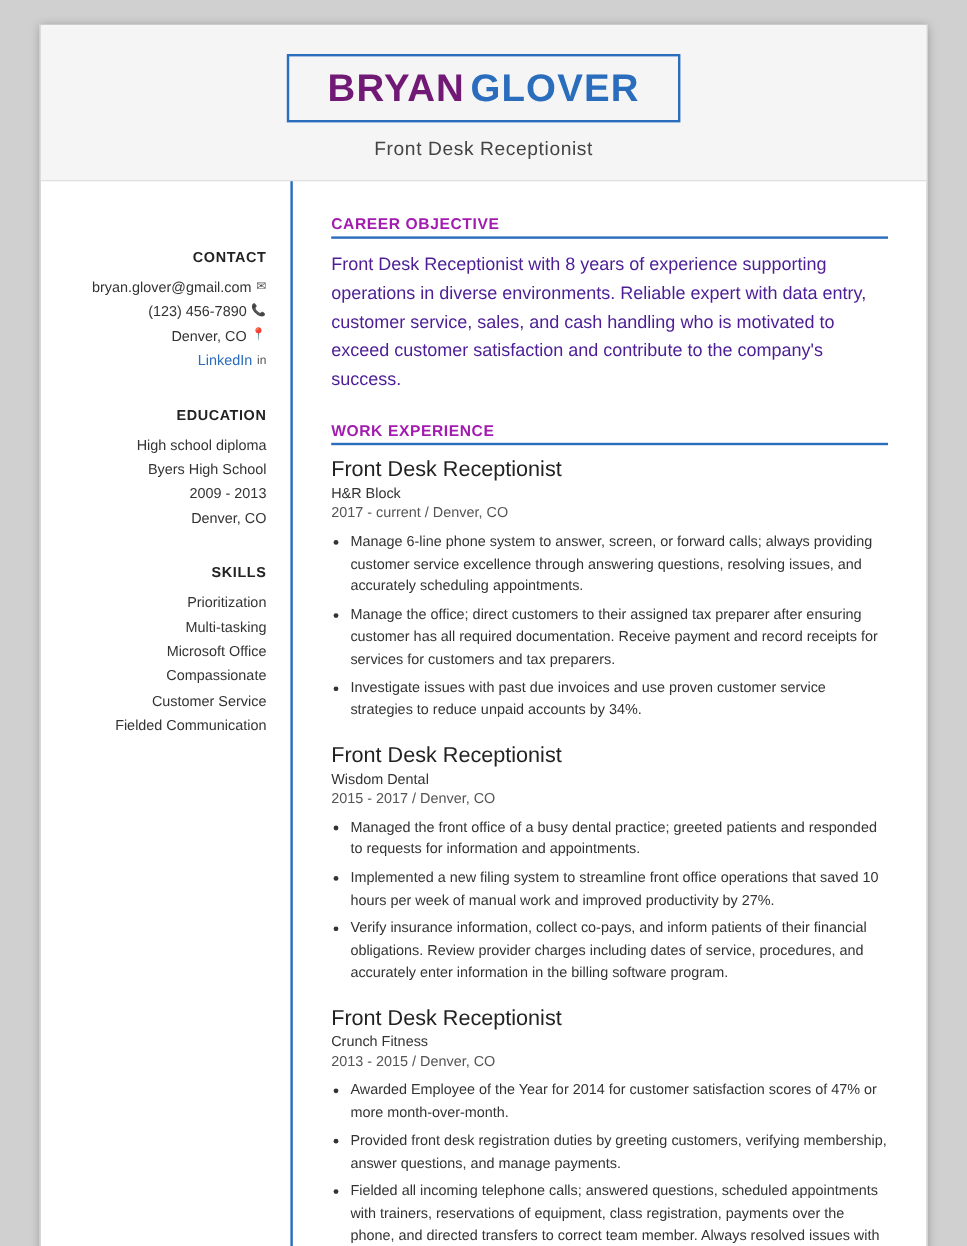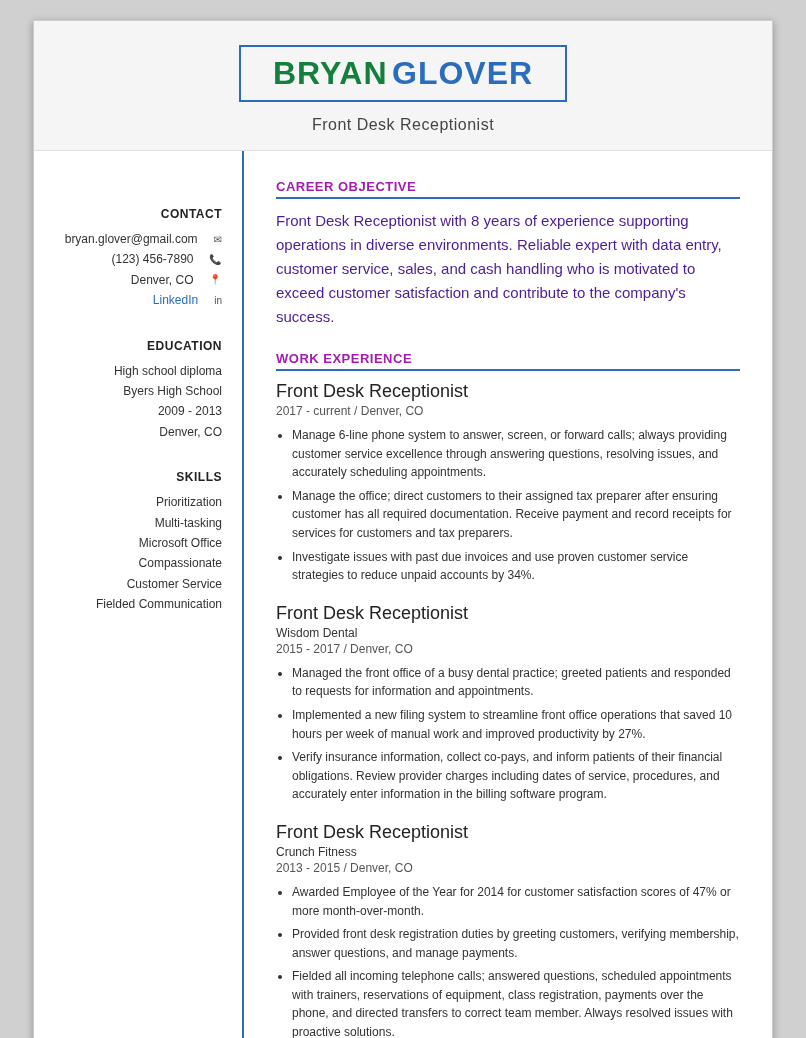--- a/index.html
+++ b/index.html
@@ -29,21 +29,21 @@
     }
     .name-box {
       border: 2px solid #2a6dbd;
       display: inline-block;
       padding: 8px 32px;
       margin-bottom: 10px;
     }
     .name-first {
       font-size: 32px;
       font-weight: bold;
-      color: #15803d;
+      color: #701a75;
       letter-spacing: 1px;
       margin-top: 22px;
     }
     .name-last {
       font-size: 32px;
       font-weight: bold;
       color: #2a6dbd;
       letter-spacing: 1px;
     }
     .job-title-header {
@@ -77,21 +77,21 @@
       margin-bottom: 8px;
       text-transform: uppercase;
     }
     .sidebar-item {
       font-size: 12px;
       color: #333;
       line-height: 1.7;
       display: flex;
       align-items: center;
       justify-content: flex-end;
-      gap: 16px;
+      gap: 4px;
     }
     .sidebar-item a {
       color: #2a6dbd;
       text-decoration: none;
     }
     .icon-small {
       font-size: 10px;
       color: #555;
     }
     
@@ -208,20 +208,21 @@
       <div class="section">
         <div class="section-title">CAREER OBJECTIVE</div>
         <div class="objective-text">Front Desk Receptionist with 8 years of experience supporting operations in diverse environments. Reliable expert with data entry, customer service, sales, and cash handling who is motivated to exceed customer satisfaction and contribute to the company's success.</div>
       </div>
 
       <div class="section">
         <div class="section-title">WORK EXPERIENCE</div>
 
         <div class="job-entry">
           <div class="job-title">Front Desk Receptionist</div>
+          <div class="job-company">H&amp;R Block</div>
           <div class="job-dates">2017 - current  /  Denver, CO</div>
           <ul class="job-bullets">
             <li>Manage 6-line phone system to answer, screen, or forward calls; always providing customer service excellence through answering questions, resolving issues, and accurately scheduling appointments.</li>
             <li>Manage the office; direct customers to their assigned tax preparer after ensuring customer has all required documentation. Receive payment and record receipts for services for customers and tax preparers.</li>
             <li>Investigate issues with past due invoices and use proven customer service strategies to reduce unpaid accounts by 34%.</li>
           </ul>
         </div>
 
         <div class="job-entry">
           <div class="job-title">Front Desk Receptionist</div>

